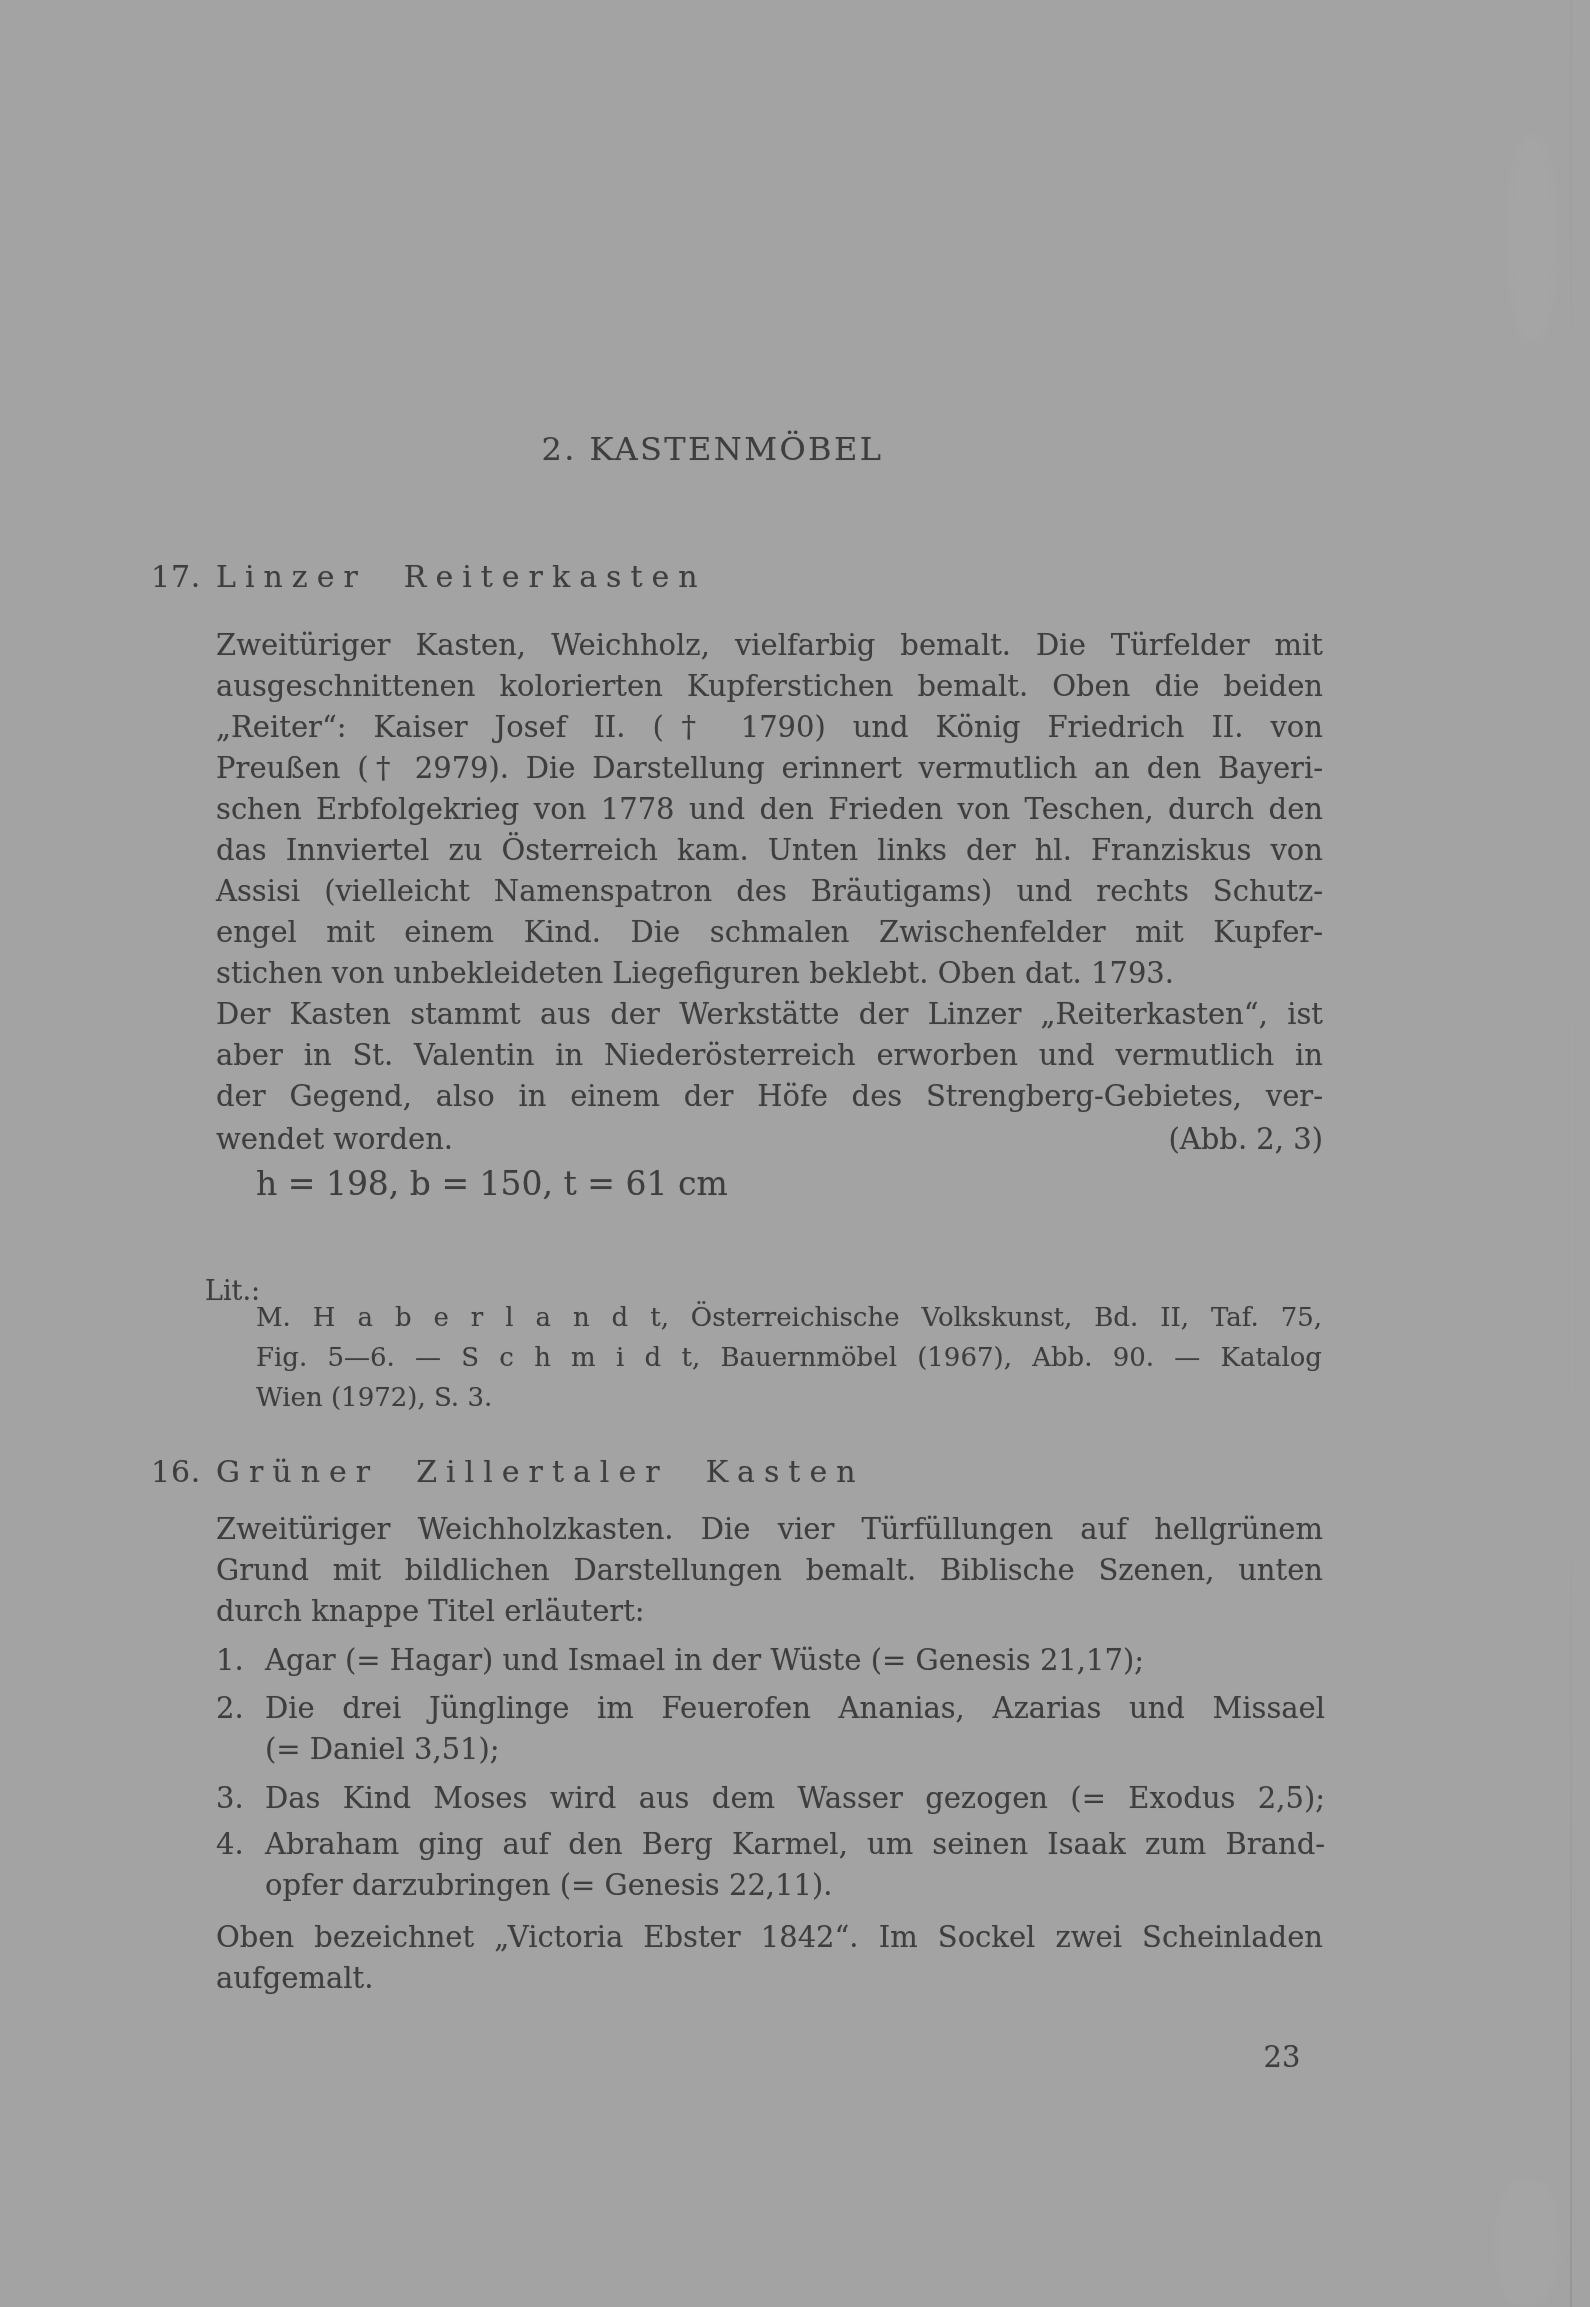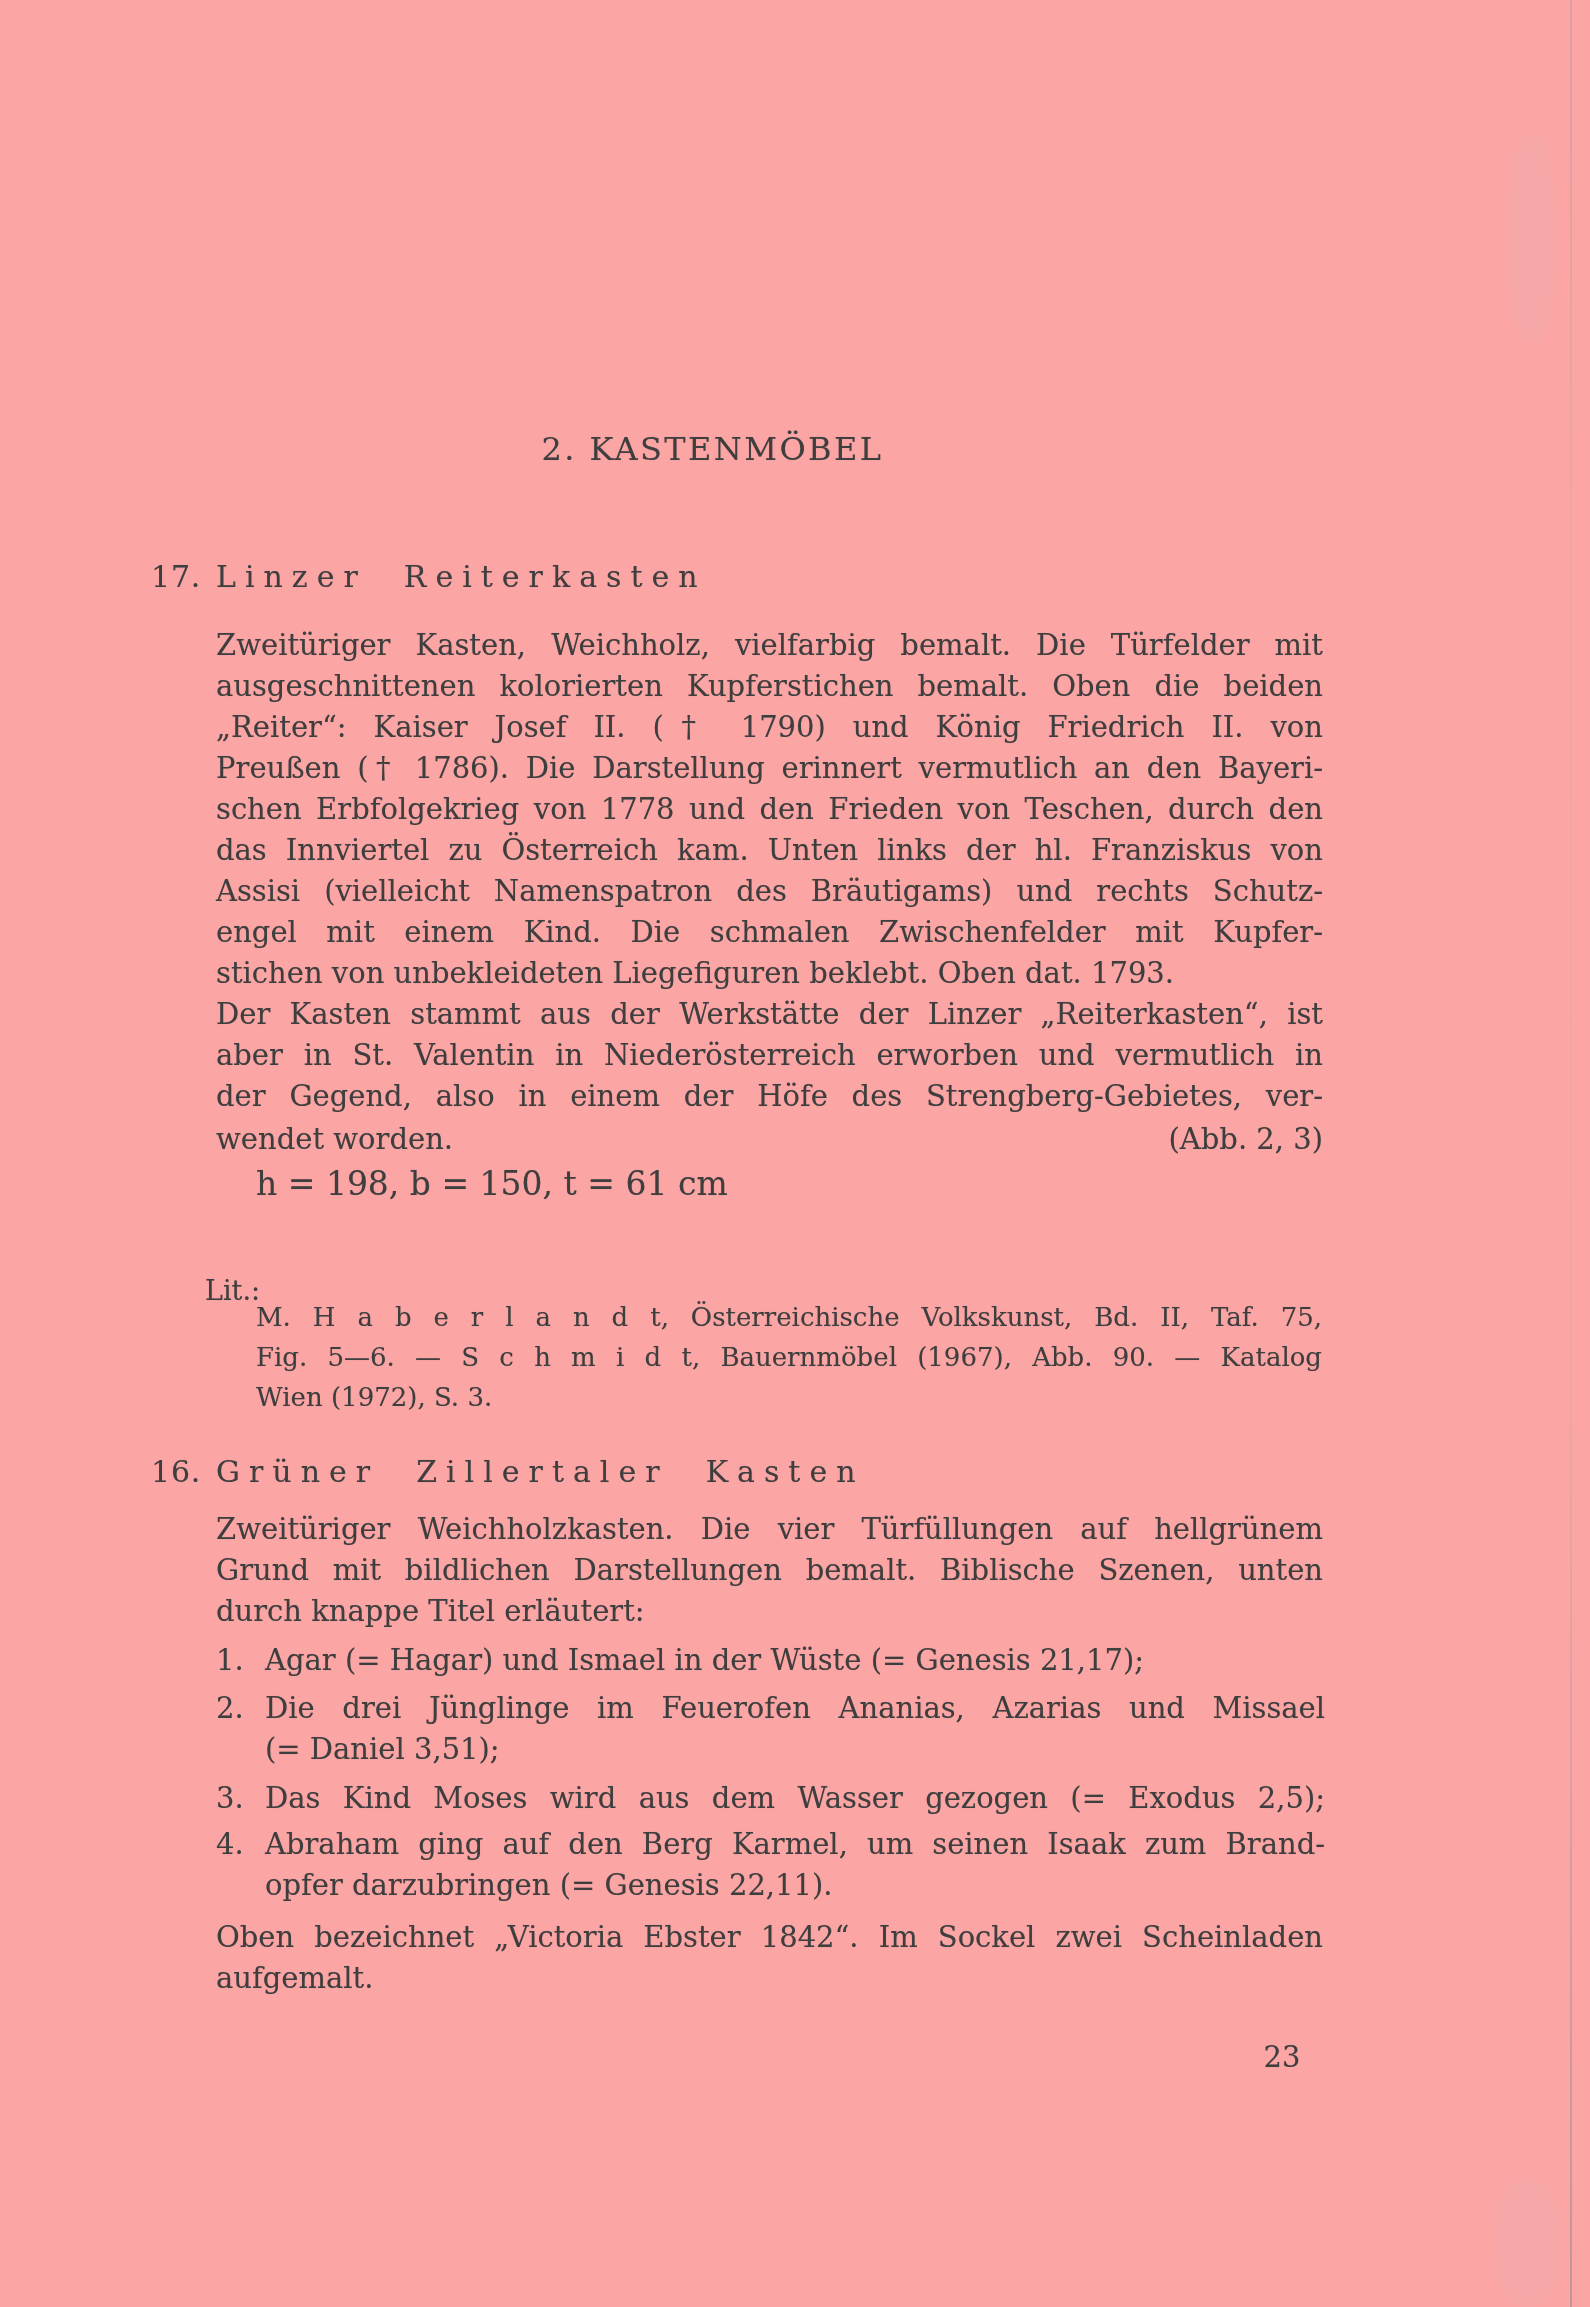--- a/index.html
+++ b/index.html
@@ -1,18 +1,18 @@
 <!DOCTYPE html>
 <html style="font-size:12.7px"><head>
 <meta charset="utf-8">
 <style>
   html,body{margin:0;padding:0;}
   .page{
     position:relative; width:1591px; height:2307px;
-    background:#fca5a5; overflow:hidden;
+    background:#a3a3a3; overflow:hidden;
     font-family:"DejaVu Serif", serif;
     color:#3e3e3e;
   }
   .page *{text-shadow:0 0 0.8px rgba(70,70,70,0.35);}
   .chapter-title{
     position:absolute; top:430px; left:159px; width:1107px;
     text-align:center; font-size:32px; letter-spacing:2.4px;
   }
   .entry-heading{position:absolute; left:151px; font-size:30px; white-space:nowrap;}
   .entry-num{display:inline-block; width:65px; letter-spacing:0.8px;}
@@ -52,21 +52,21 @@
   <div class="chapter-title">2. KASTENMÖBEL</div>
 
   <div class="entry-heading" style="top:559px;">
     <span class="entry-num">17.</span><span class="entry-title">Linzer Reiterkasten</span>
   </div>
 
   <div class="body-block" style="top:625px;">
       <div class="tline just">Zweitüriger Kasten, Weichholz, vielfarbig bemalt. Die Türfelder mit</div>
       <div class="tline just">ausgeschnittenen kolorierten Kupferstichen bemalt. Oben die beiden</div>
       <div class="tline just">„Reiter“: Kaiser Josef II. († 1790) und König Friedrich II. von</div>
-      <div class="tline just">Preußen († 1786). Die Darstellung erinnert vermutlich an den Bayeri-</div>
+      <div class="tline just">Preußen († 2979). Die Darstellung erinnert vermutlich an den Bayeri-</div>
       <div class="tline just">schen Erbfolgekrieg von 1778 und den Frieden von Teschen, durch den</div>
       <div class="tline just">das Innviertel zu Österreich kam. Unten links der hl. Franziskus von</div>
       <div class="tline just">Assisi (vielleicht Namenspatron des Bräutigams) und rechts Schutz-</div>
       <div class="tline just">engel mit einem Kind. Die schmalen Zwischenfelder mit Kupfer-</div>
       <div class="tline">stichen von unbekleideten Liegefiguren beklebt. Oben dat. 1793.</div>
       <div class="tline just">Der Kasten stammt aus der Werkstätte der Linzer „Reiterkasten“, ist</div>
       <div class="tline just">aber in St. Valentin in Niederösterreich erworben und vermutlich in</div>
       <div class="tline just">der Gegend, also in einem der Höfe des Strengberg-Gebietes, ver-</div>
     </div>
 

